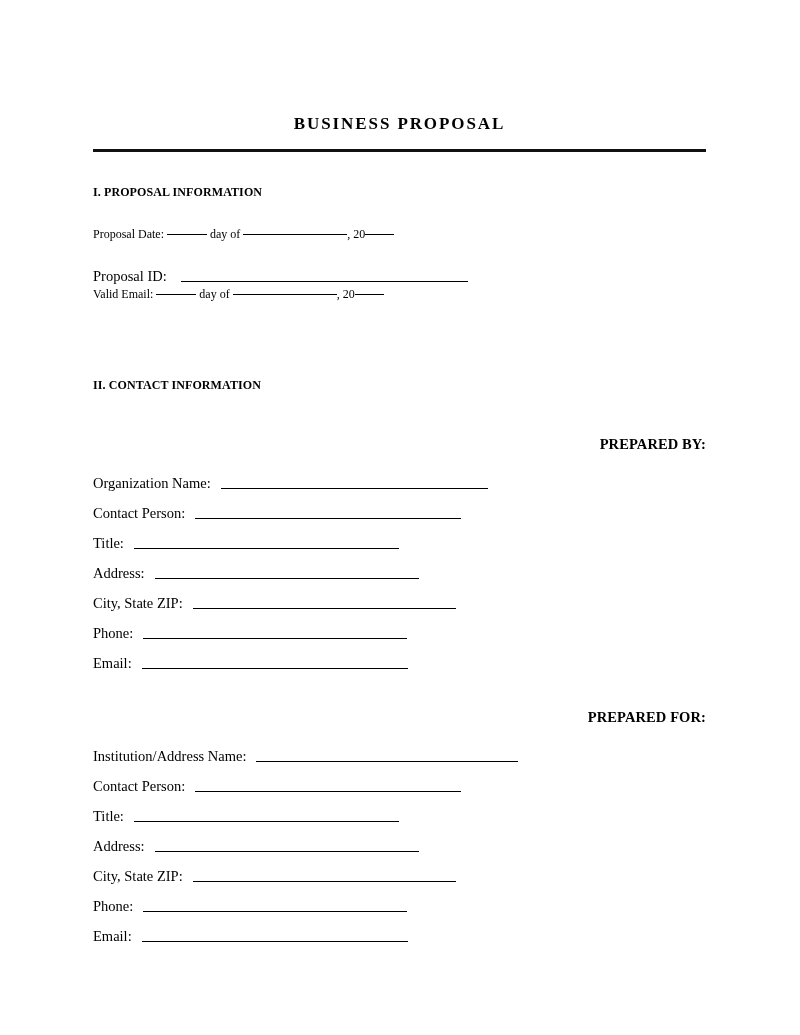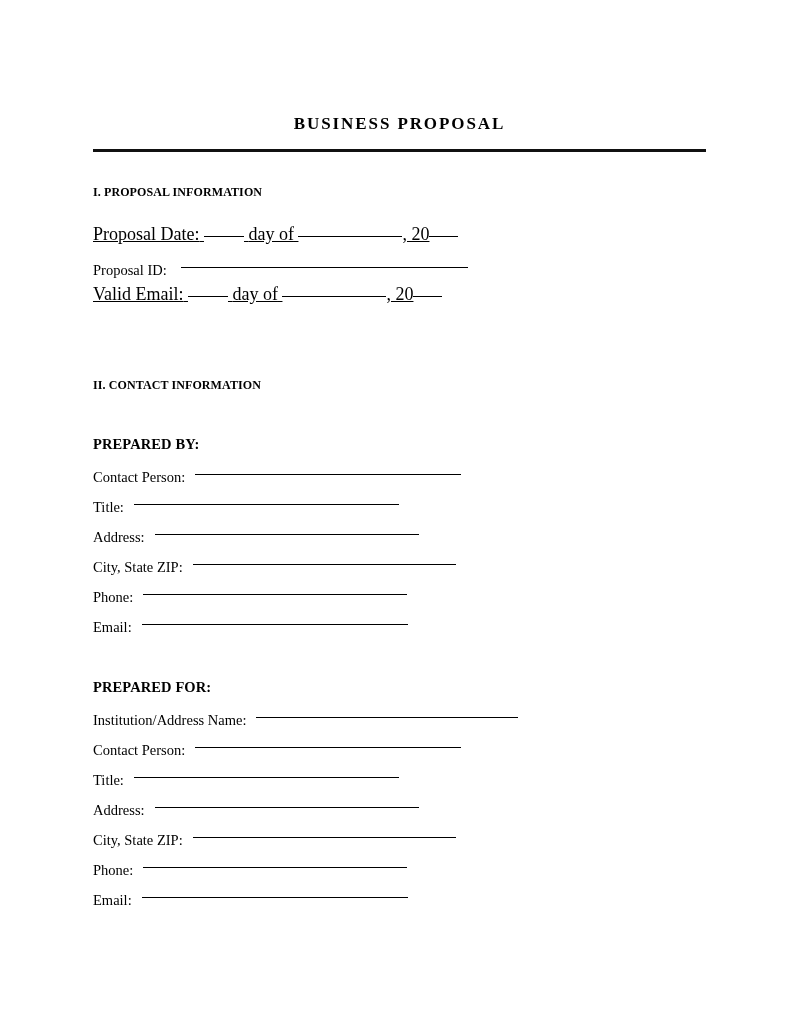--- a/index.html
+++ b/index.html
@@ -54,30 +54,31 @@
     letter-spacing: 0.1px;
   }
   .sec-1 { margin-top: 31px; }
   .sec-2 { margin-top: 61px; }
 
   .sub-heading {
     font-size: 14.5px;
     font-weight: bold;
     line-height: 19px;
     letter-spacing: 0.1px;
+    text-align: right;
   }
   .sub-1 { margin-top: 40px; }
   .sub-2 { margin-top: 36px; }
 
   
   .field-group { margin-top: 0; }
 
   .field-row {
     display: flex;
-    align-items: center;
+    align-items: flex-end;
     font-size: 14.5px;
     line-height: 18px;
     height: 30px;
     white-space: nowrap;
   }
   .field-row .label {
     flex: 0 0 auto;
   }
   .field-row .rule {
     display: inline-block;
@@ -87,25 +88,24 @@
     position: relative;
     top: -3px;
   }
   .field-row .rule-gap {
     display: inline-block;
     flex: 0 0 auto;
   }
 
   
   .inline-row {
-    font-size: 18px;
+    font-size: 12px;
     line-height: 18px;
     height: 30px;
     white-space: nowrap;
-    text-decoration: underline;
   }
   .inline-row .blank {
     display: inline-block;
     border-bottom: 1.4px solid #000000;
     position: relative;
     top: -3px;
   }
   .blank-short { width: 40px; }
   .blank-mid   { width: 104px; }
   .blank-year  { width: 29px; }
@@ -146,20 +146,25 @@
       </div>
 
     </div>
 
     <div class="section-heading sec-2">II. CONTACT INFORMATION</div>
 
     <div class="sub-heading sub-1">PREPARED BY:</div>
 
     <div class="field-group" style="margin-top:8px">
 
+      <div class="field-row">
+        <span class="label">Organization Name:</span>
+        <span class="rule-gap" style="width:10px"></span>
+        <span class="rule" style="width:267px"></span>
+      </div>
 
       <div class="field-row">
         <span class="label">Contact Person:</span>
         <span class="rule-gap" style="width:10px"></span>
         <span class="rule" style="width:266px"></span>
       </div>
 
       <div class="field-row">
         <span class="label">Title:</span>
         <span class="rule-gap" style="width:10px"></span>

